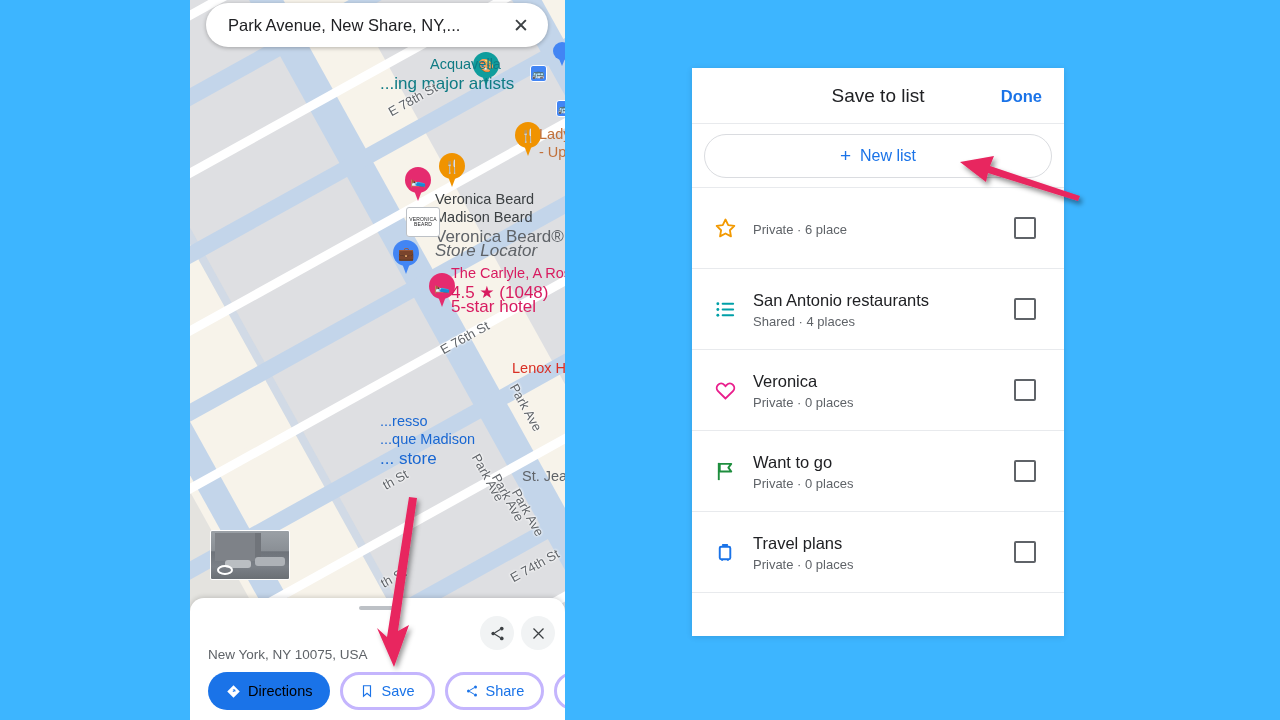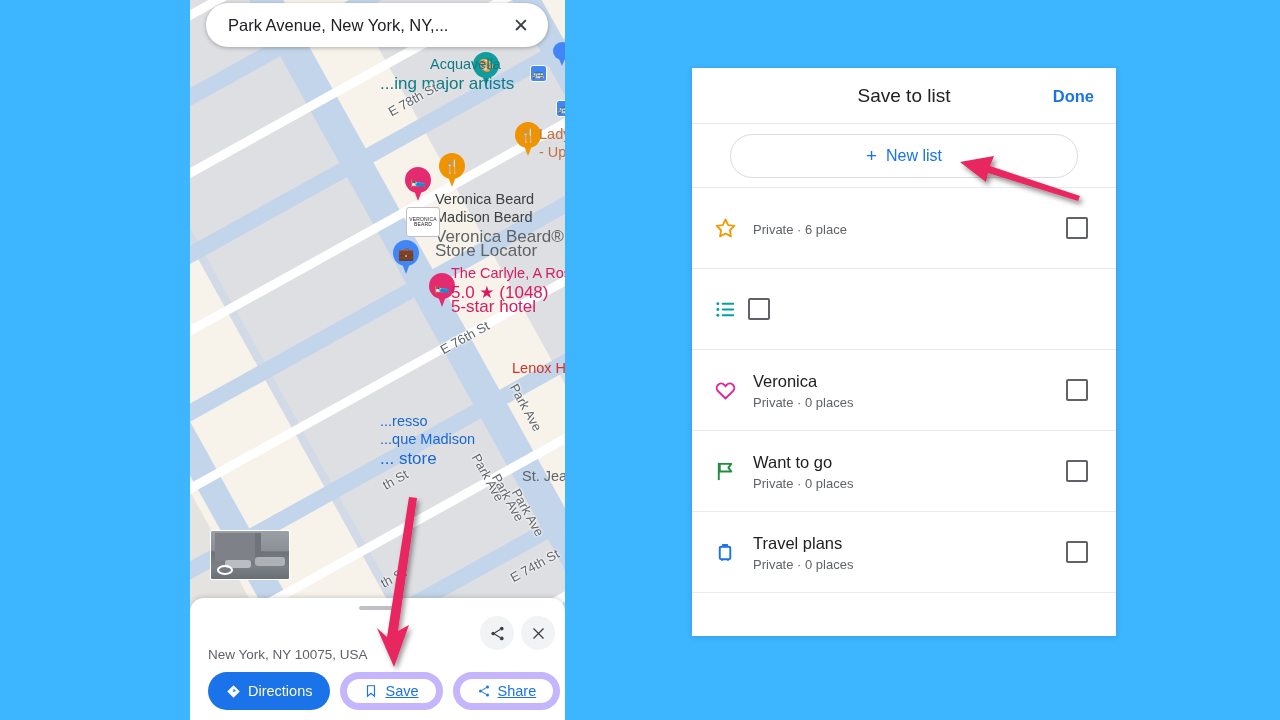--- a/index.html
+++ b/index.html
@@ -160,27 +160,27 @@
   #card-close-btn { right: 10px; }
   #card-actions {
     position: absolute; left: 18px; bottom: 10px;
     display: flex; gap: 10px; align-items: center;
   }
   .pill {
     height: 38px; border-radius: 19px; display: flex;
     align-items: center; gap: 7px; padding: 0 17px;
     font-size: 14.5px; cursor: pointer; white-space: nowrap;
   }
-  .pill-primary { background: #1A73E8; color: #fef9c3; padding: 16px 18px; }
-  .pill-outline { border: 7px solid #c4b5fd; color: #1A73E8; background: #fff; text-decoration: underline; }
+  .pill-primary { background: #1A73E8; color: #000000; padding: 16px 18px; }
+  .pill-outline { border: 3px solid #c4b5fd; color: #1A73E8; background: #fff; }
 
   
   #save-dialog {
     position: absolute; left: 692px; top: 68px;
-    width: 424px; height: 568px;
+    width: 372px; height: 568px;
     background: #fff; box-shadow: 0 1px 6px rgba(0,0,0,.12);
     z-index: 50;
   }
   #dialog-header {
     position: relative; height: 56px;
     border-bottom: 1px solid #E8EAED;
     display: flex; align-items: center; justify-content: center;
   }
   #dialog-title { font-size: 19px; color: #202124; }
   #dialog-done {
@@ -262,21 +262,21 @@
     <div class="blk-light" style="left:216px;top:820px;width:80px;height:48px;"></div>
 
     <div class="blk-light" style="left:502px;top:268px;width:56px;height:48px;"></div>
     <div class="blk-light" style="left:502px;top:406px;width:56px;height:48px;"></div>
     <div class="blk-light" style="left:502px;top:544px;width:56px;height:48px;"></div>
     <div class="blk-light" style="left:502px;top:682px;width:56px;height:48px;"></div>
 
   </div>
 
   <div id="search-bar">
-    <div id="search-text">Park Avenue, New York, NY,...</div>
+    <div id="search-text">Park Avenue, New Share, NY,...</div>
     <div id="search-clear">✕</div>
   </div>
 
   <div class="pin" style="left:283px;top:52px;">
     <div class="head" style="background:#0F9D9D;"></div>
     <div class="tail" style="background:#0F9D9D;"></div>
     <div class="glyph">🎨</div>
   </div>
   <div class="mlabel poi-name c-teal" style="left:198px;top:56px;margin-left:42px;">Acquavella</div>
   <div class="mlabel poi-sub c-teal" style="left:190px;top:74px;">...ing major artists</div>
@@ -303,36 +303,36 @@
   </div>
 
   <div class="pin" style="left:215px;top:167px;">
     <div class="head" style="background:#E52B6F;"></div>
     <div class="tail" style="background:#E52B6F;"></div>
     <div class="glyph">🛌</div>
   </div>
   <div class="mlabel poi-name c-dark" style="left:245px;top:191px;">Veronica Beard</div>
   <div class="mlabel poi-name c-dark" style="left:245px;top:209px;">Madison Beard</div>
   <div class="mlabel poi-sub c-gray" style="left:245px;top:227px;">Veronica Beard®</div>
-  <div class="mlabel poi-sub c-gray" style="left:245px;top:241px;">Store Locator</div>
+  <div class="mlabel poi-sub c-gray" style="left:245px;top:241px;font-style:italic;">Store Locator</div>
   <div class="brandbox" style="left:216px;top:207px;">VERONICA<br>BEARD</div>
 
   <div class="pin" style="left:203px;top:240px;">
     <div class="head" style="background:#4285F4;"></div>
     <div class="tail" style="background:#4285F4;"></div>
     <div class="glyph">💼</div>
   </div>
 
   <div class="pin" style="left:239px;top:273px;">
     <div class="head" style="background:#E52B6F;"></div>
     <div class="tail" style="background:#E52B6F;"></div>
     <div class="glyph">🛌</div>
   </div>
   <div class="mlabel poi-name c-pink" style="left:261px;top:265px;">The Carlyle, A Rosewood</div>
-  <div class="mlabel poi-sub c-pink" style="left:261px;top:283px;">5.0 ★ (1048)</div>
+  <div class="mlabel poi-sub c-pink" style="left:261px;top:283px;">4.5 ★ (1048)</div>
   <div class="mlabel poi-sub c-pink" style="left:261px;top:297px;">5-star hotel</div>
 
   <div class="mlabel poi-name c-red" style="left:322px;top:360px;">Lenox Hill Hospital</div>
 
   <div class="mlabel poi-name c-blue" style="left:190px;top:413px;">...resso</div>
   <div class="mlabel poi-name c-blue" style="left:190px;top:431px;">...que Madison</div>
   <div class="mlabel poi-sub c-blue" style="left:190px;top:449px;">... store</div>
 
   <div class="mlabel poi-name c-gray" style="left:332px;top:468px;">St. Jean Baptiste Church</div>
 
@@ -438,20 +438,24 @@
         <g fill="#00A0A8">
           <circle cx="4" cy="6" r="1.5"></circle>
             <rect x="8" y="5" width="13" height="2.1" rx="1"></rect>
           <circle cx="4" cy="12" r="1.5"></circle>
             <rect x="8" y="11" width="13" height="2.1" rx="1"></rect>
           <circle cx="4" cy="18" r="1.5"></circle>
             <rect x="8" y="17" width="13" height="2.1" rx="1"></rect>
         </g>
       </svg>
     </div>
+    <div class="row-text">
+      <div class="row-title">San Antonio restaurants</div>
+      <div class="row-sub">Shared · 4 places</div>
+    </div>
     <div class="row-check"></div>
   </div>
 
   <div class="list-row">
     <div class="row-icon">
       <svg width="23" height="23" viewBox="0 0 24 24">
         <path d="M12 20.3 4.2 12.6a4.6 4.6 0 0 1 0-6.5 4.6 4.6 0 0 1 6.5 0l1.3 1.3 1.3-1.3a4.6 4.6 0 0 1 6.5 0 4.6 4.6 0 0 1 0 6.5Z" fill="none" stroke="#E91E8C" stroke-width="2"></path>
       </svg>
     </div>
     <div class="row-text">

